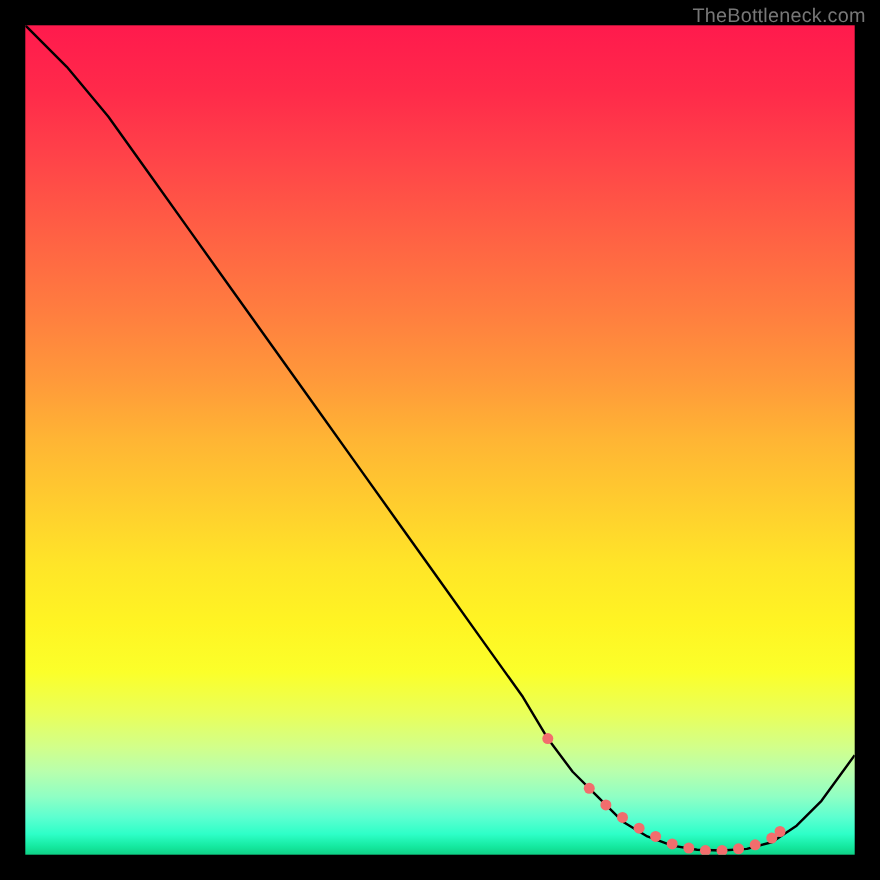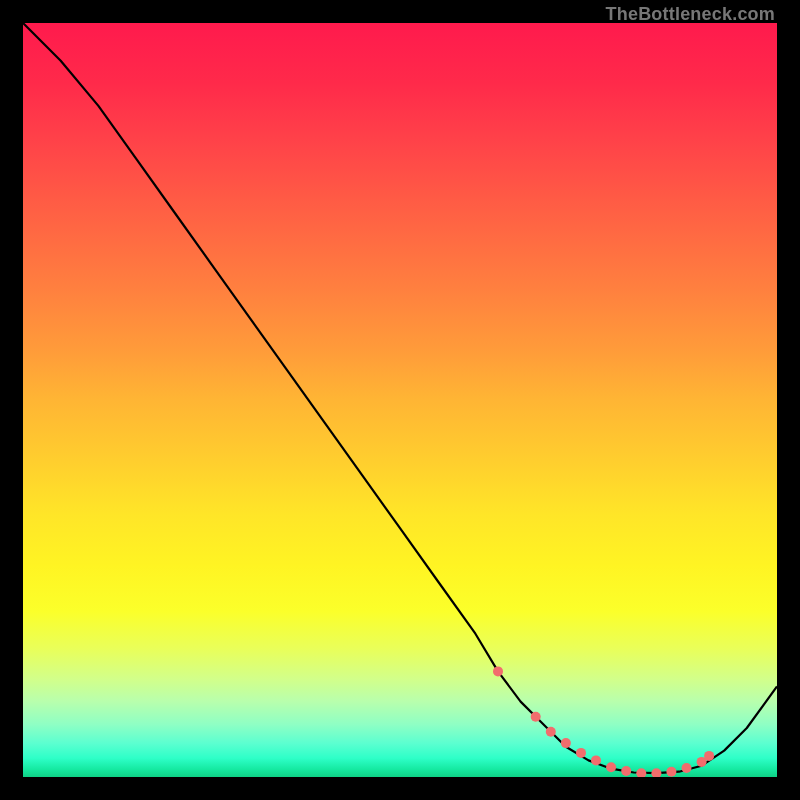--- a/index.html
+++ b/index.html
@@ -41,24 +41,24 @@
   .curve {
     position: absolute;
     left: 0; top: 0;
     width: 754px;
     height: 754px;
     pointer-events: none;
   }
   .watermark {
     position: absolute;
     top: 4px;
-    right: 25px;
+    right: 13px;
     font-family: Arial, Helvetica, sans-serif;
     font-size: 18px;
-    font-weight: 700;
+    font-weight: 400;
     color: #777;
     letter-spacing: 0.2px;
     text-align: right;
   }
 </style>
 </head>
 <body>
 
 <div class="frame">
   <div class="plot-area">

